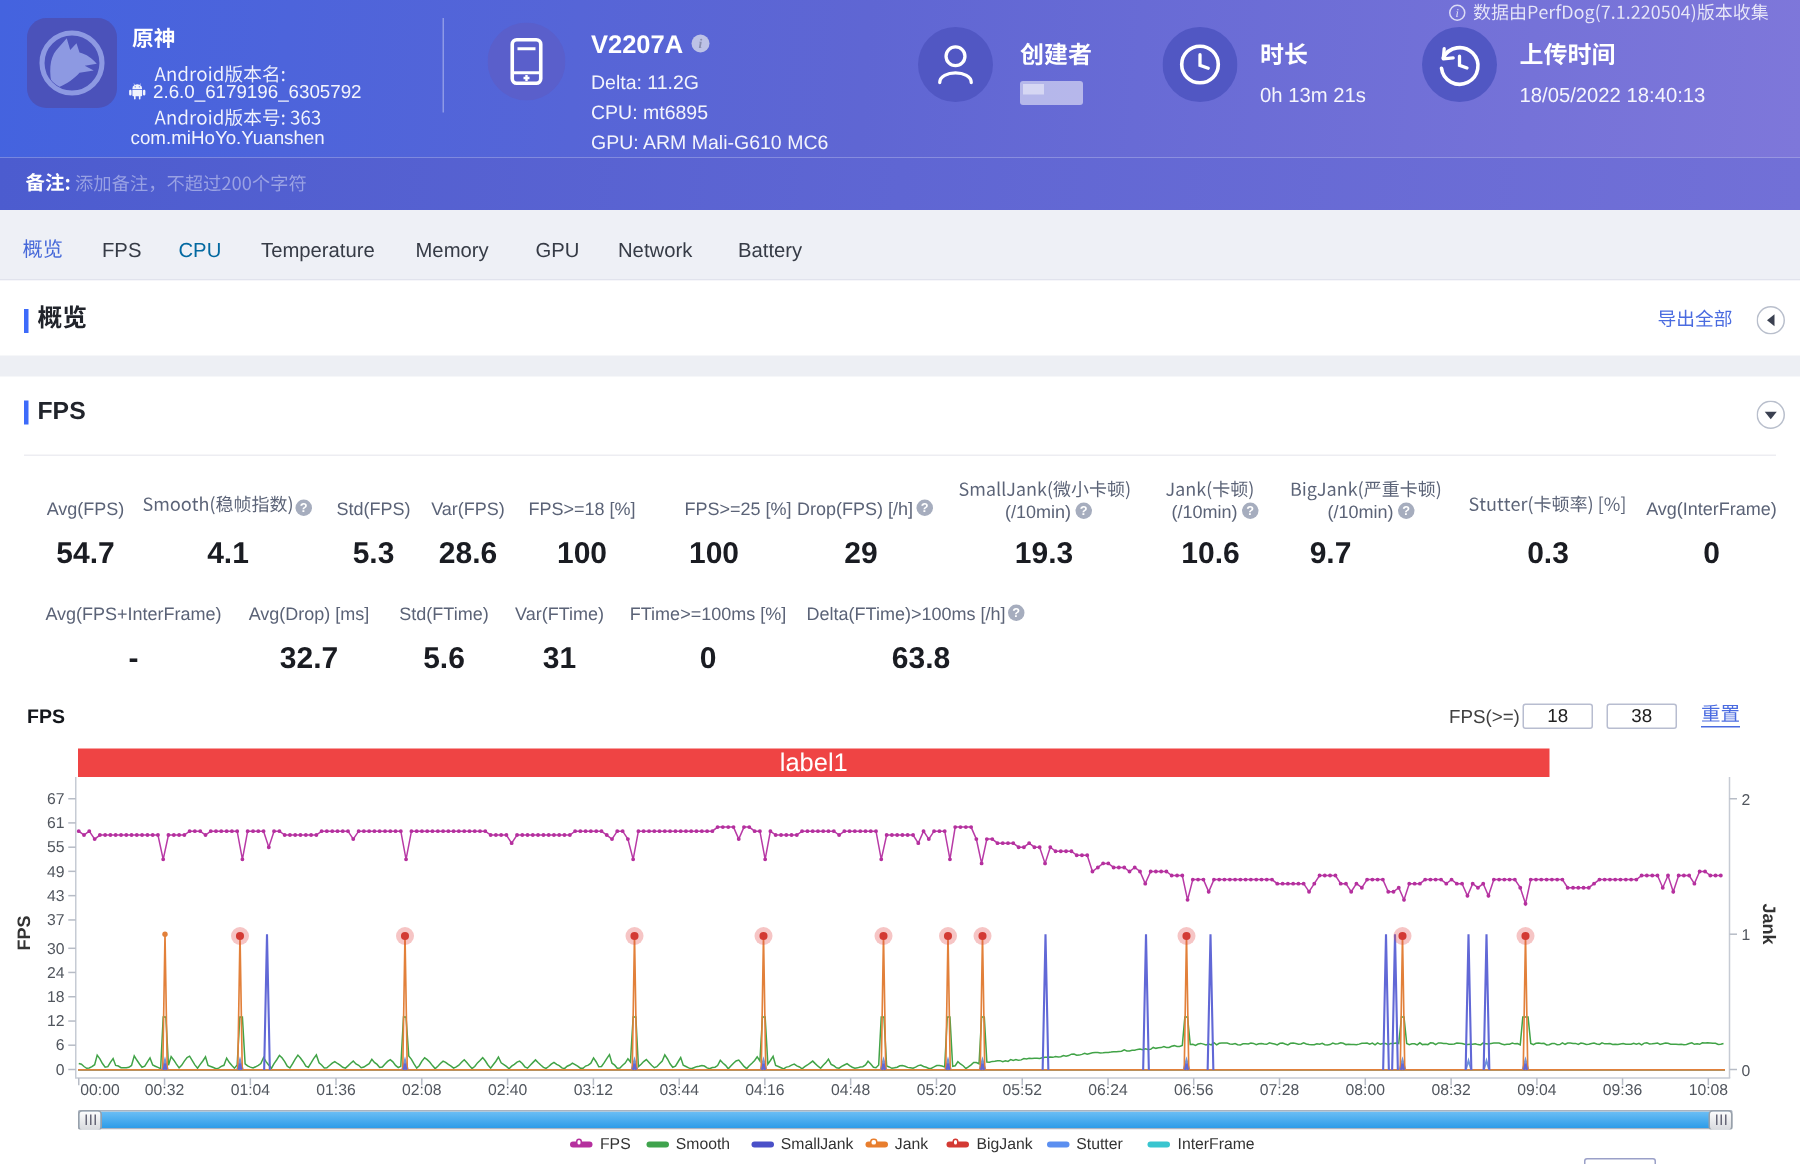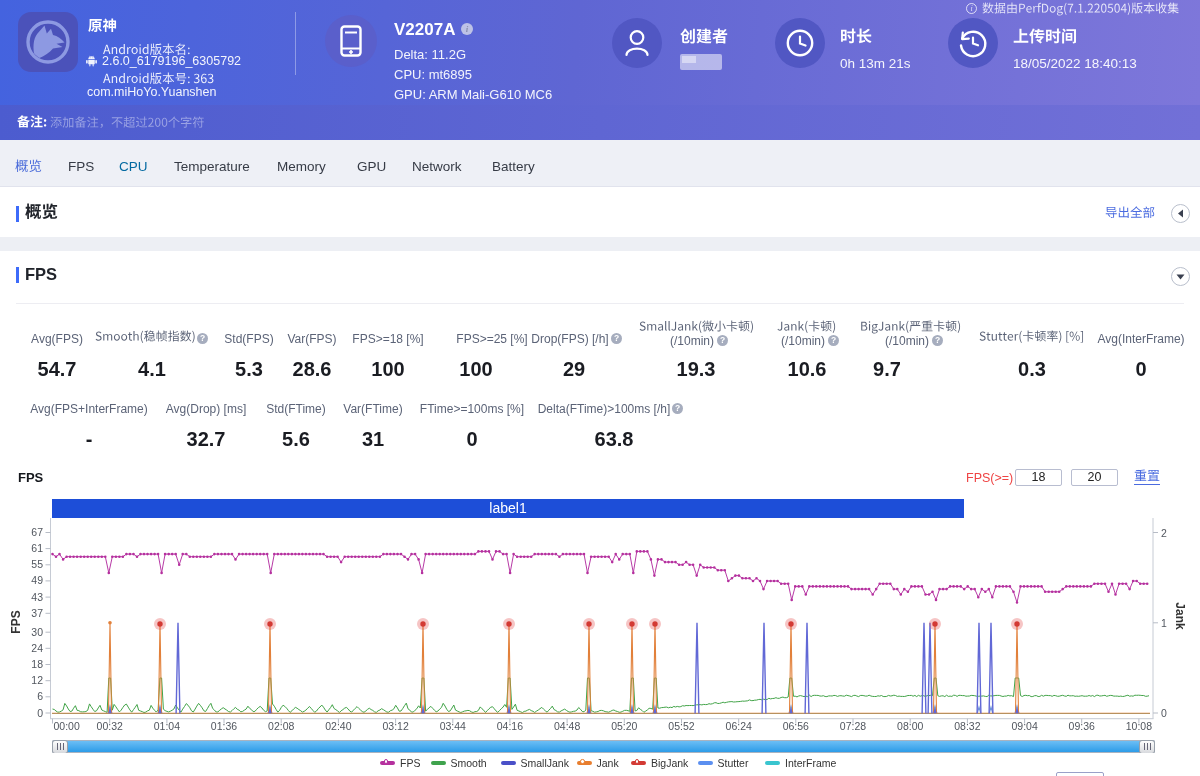--- a/index.html
+++ b/index.html
@@ -313,29 +313,29 @@
 <div class="abs" style="left:672px;top:403px">
     <span class="qm">?</span>
   </div>
 <div class="val" style="left:89px;top:427.5px;transform:translateX(-50%)">-</div>
 <div class="val" style="left:206px;top:427.5px;transform:translateX(-50%)">32.7</div>
 <div class="val" style="left:296px;top:427.5px;transform:translateX(-50%)">5.6</div>
 <div class="val" style="left:373px;top:427.5px;transform:translateX(-50%)">31</div>
 <div class="val" style="left:472px;top:427.5px;transform:translateX(-50%)">0</div>
 <div class="val" style="left:614px;top:427.5px;transform:translateX(-50%)">63.8</div>
 <div class="abs" style="left:18px;top:470px;font-size:13px;font-weight:bold;color:#14171c">FPS</div>
-<div class="abs" style="left:966px;top:471px;font-size:12.5px;color:#ef4444">FPS(&gt;=)</div>
+<div class="abs" style="left:966px;top:471px;font-size:12.5px;color:#404040">FPS(&gt;=)</div>
 <div class="abs" style="left:1015px;top:469px;width:47px;height:17px;border:1px solid #b8bdd0;border-radius:2px;font-size:12.5px;color:#222;text-align:center;line-height:15px">18</div>
-<div class="abs" style="left:1071px;top:469px;width:47px;height:17px;border:1px solid #b8bdd0;border-radius:2px;font-size:12.5px;color:#222;text-align:center;line-height:15px">20</div>
+<div class="abs" style="left:1071px;top:469px;width:47px;height:17px;border:1px solid #b8bdd0;border-radius:2px;font-size:12.5px;color:#222;text-align:center;line-height:15px">38</div>
 <svg style="position:absolute;left:1134.0px;top:469.0px;overflow:visible" width="28" height="16" fill="#4a6be0">
     <path transform="translate(0.00,11.44) scale(0.01300,-0.01300)" d="M159 540V229H459V160H127V100H459V13H52V-48H949V13H534V100H886V160H534V229H848V540H534V601H944V663H534V740C651 749 761 761 847 776L807 834C649 806 366 787 133 781C140 766 148 739 149 722C247 724 354 728 459 734V663H58V601H459V540ZM232 360H459V284H232ZM534 360H772V284H534ZM232 486H459V411H232ZM534 486H772V411H534Z"></path>
     <path transform="translate(13.00,11.44) scale(0.01300,-0.01300)" d="M651 748H820V658H651ZM417 748H582V658H417ZM189 748H348V658H189ZM190 427V6H57V-50H945V6H808V427H495L509 486H922V545H520L531 603H895V802H117V603H454L446 545H68V486H436L424 427ZM262 6V68H734V6ZM262 275H734V217H262ZM262 320V376H734V320ZM262 172H734V113H262Z"></path>
   </svg>
 <div class="abs" style="left:1134px;top:484px;width:26px;height:1px;background:#4a6be0"></div>
-<div class="abs" style="left:52px;top:499px;width:912px;height:19px;background:#1d4ed8;color:#fff;font-size:14px;text-align:center;line-height:19px">label1</div>
+<div class="abs" style="left:52px;top:499px;width:981px;height:19px;background:#ef4444;color:#fff;font-size:17px;text-align:center;line-height:19px">label1</div>
 <svg style="position:absolute;left:0;top:0" width="1200" height="776">
     <style>.ax{font-size:10.5px;fill:#51565e;font-family:"Liberation Sans",sans-serif}</style>
     <line x1="50.5" y1="518" x2="50.5" y2="718.7" stroke="#c6cbd4"></line>
     <line x1="1153" y1="518" x2="1153" y2="718.7" stroke="#c6cbd4"></line>
     <line x1="50.0" y1="718.7" x2="1153.5" y2="718.7" stroke="#c6cbd4"></line>
     <line x1="45.5" y1="532.5" x2="50.5" y2="532.5" stroke="#b7bcc6"></line>
     <text x="43" y="536.0" text-anchor="end" class="ax">67</text>
     <line x1="45.5" y1="548.6" x2="50.5" y2="548.6" stroke="#b7bcc6"></line>
     <text x="43" y="552.1" text-anchor="end" class="ax">61</text>
     <line x1="45.5" y1="564.8" x2="50.5" y2="564.8" stroke="#b7bcc6"></line>

